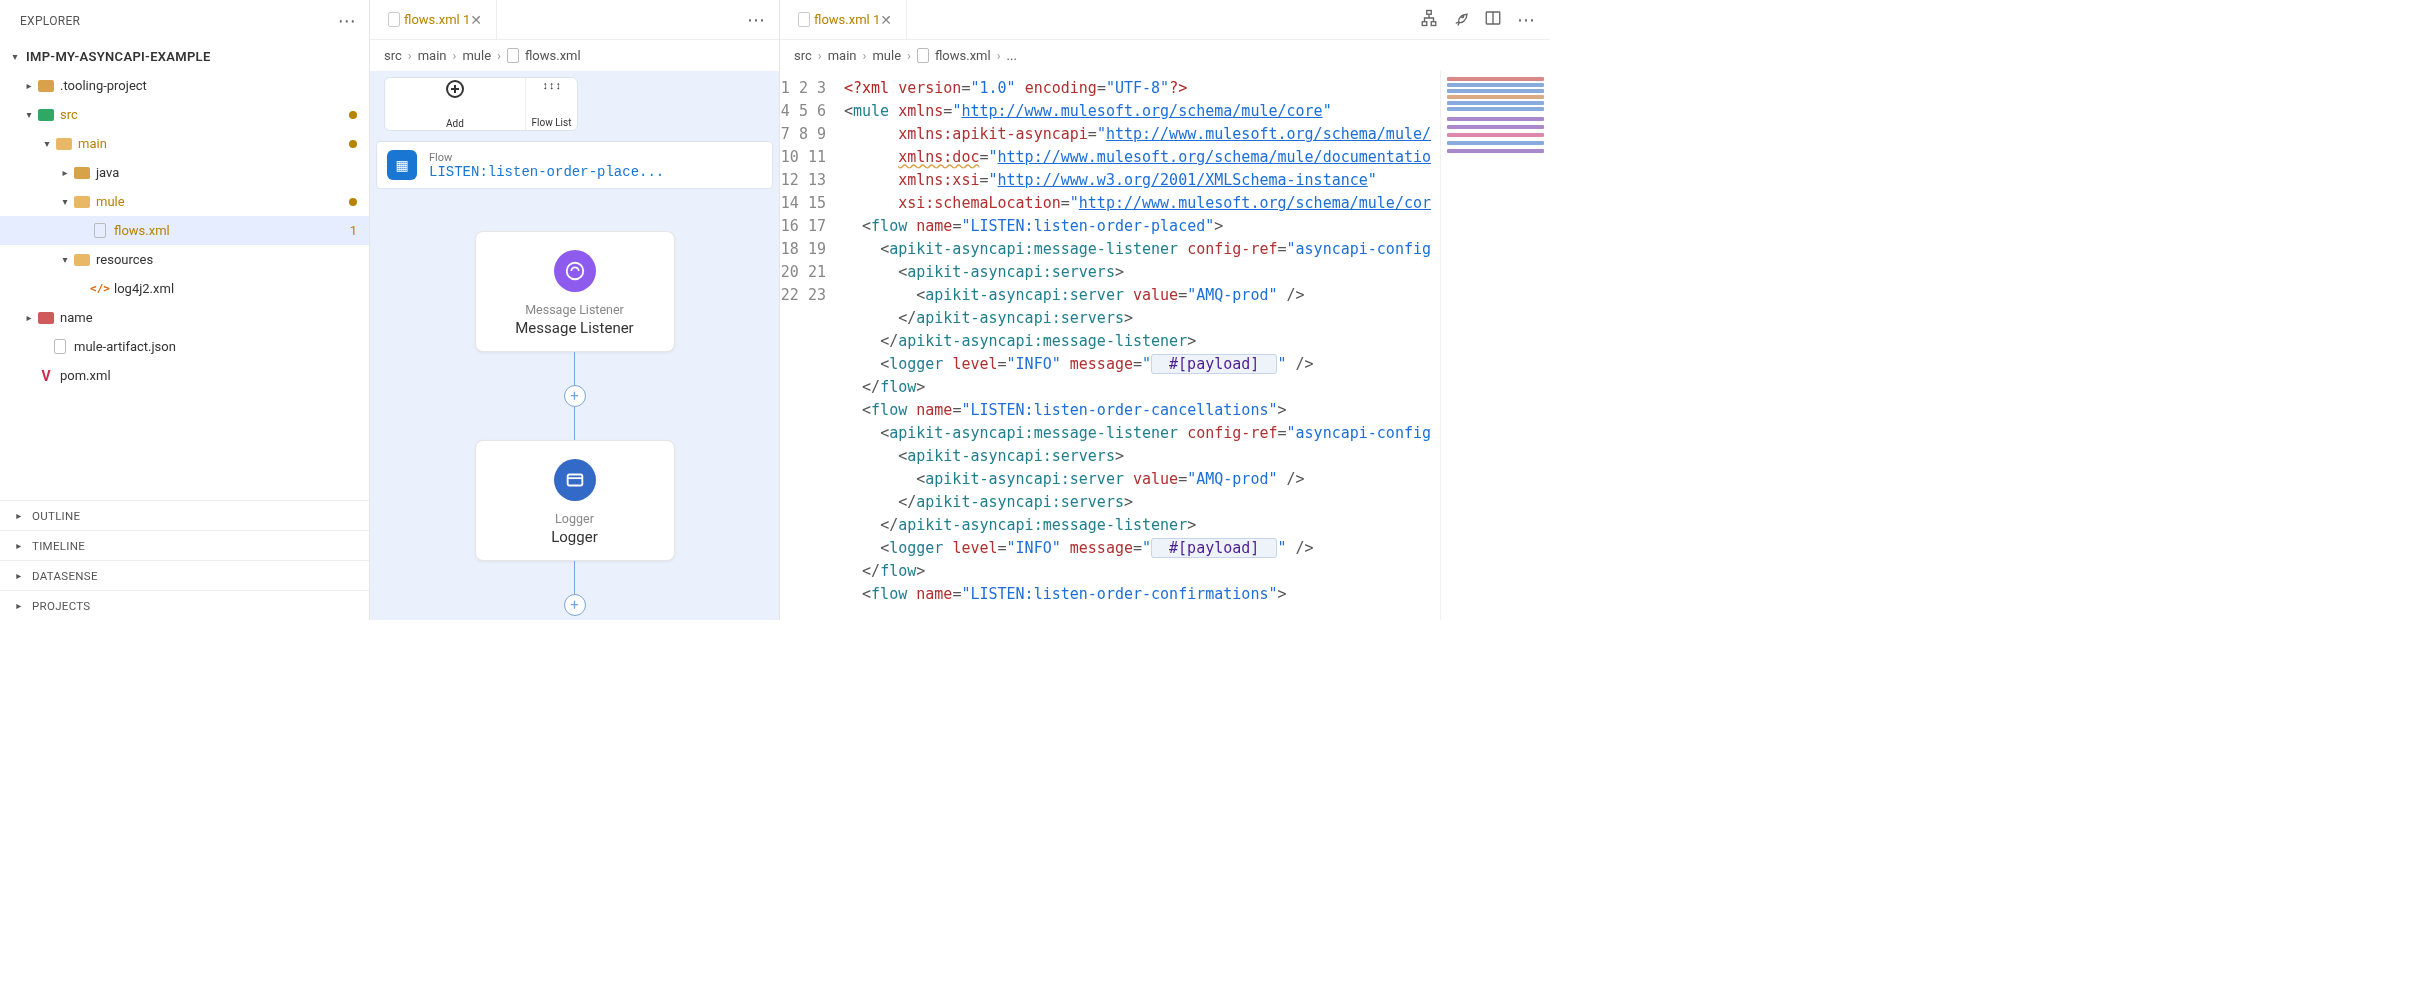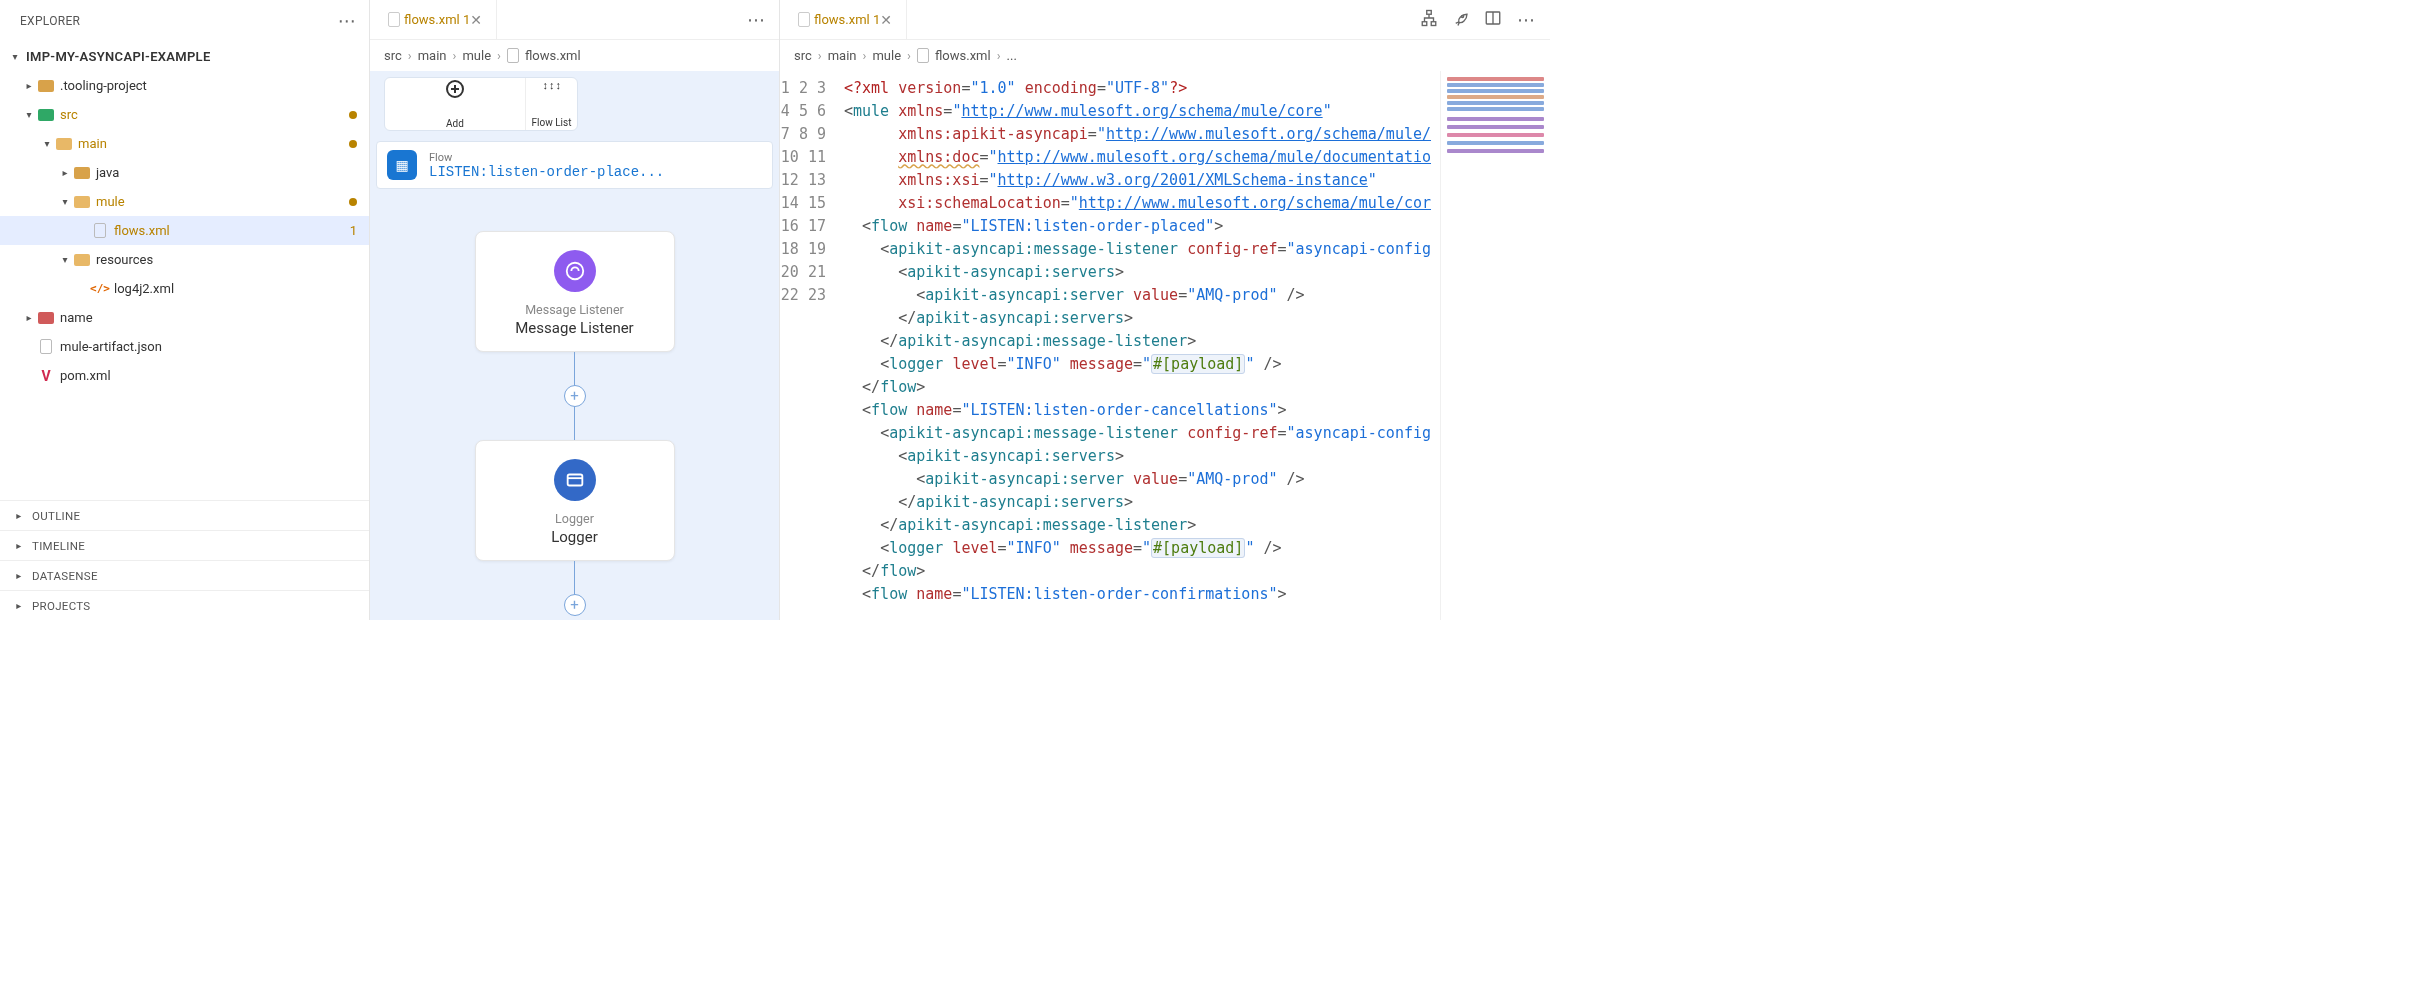--- a/index.html
+++ b/index.html
@@ -85,21 +85,21 @@
 .code { flex:1; padding: 6px 0 0 6px; font-family: ui-monospace, Menlo, Consolas, monospace; font-size:15px; line-height:23px; white-space: pre; overflow:hidden; }
 .minimap { width:110px; background:linear-gradient(#fff,#fff); border-left:1px solid #f0f0f0; position:relative; }
 .minimap .blob { position:absolute; left:6px; right:6px; height:4px; border-radius:1px; }
 
 .tok-pi   { color:#B22222; }
 .tok-tag  { color:#1e7e8e; }
 .tok-attr { color:#b03030; }
 .tok-str  { color:#1c6fd8; }
 .tok-strlink { color:#1c6fd8; text-decoration: underline; }
 .tok-punc { color:#555; }
-.tok-ann  { background:#eef3fa; border:1px solid #c5d4ea; border-radius:3px; padding:0 1px; color:#4d7c0f; }
+.tok-ann  { background:#eef3fa; border:1px solid #c5d4ea; border-radius:3px; padding:0 17px; color:#4c1d95; }
 .gold { color:#b88300; }
 </style>
 </head>
 <body>
 
 <div class="app">
 
   <div class="sidebar">
     <div class="sidebar-header">
       <span>EXPLORER</span>
@@ -183,21 +183,21 @@
       </div>
 
       <div class="tree-row" style="padding-left:22px">
         <span class="chev">▸</span>
         <span class="ficon">
             <span class="folder-ic red"></span>
           </span>
         <span class="lbl">name</span>
       </div>
 
-      <div class="tree-row" style="padding-left:22px">
+      <div class="tree-row" style="padding-left:36px">
         <span class="chev invis">▸</span>
         <span class="ficon">
             <span class="file-ic"></span>
           </span>
         <span class="lbl">mule-artifact.json</span>
       </div>
 
       <div class="tree-row" style="padding-left:22px">
         <span class="chev invis">▸</span>
         <span class="ficon">

